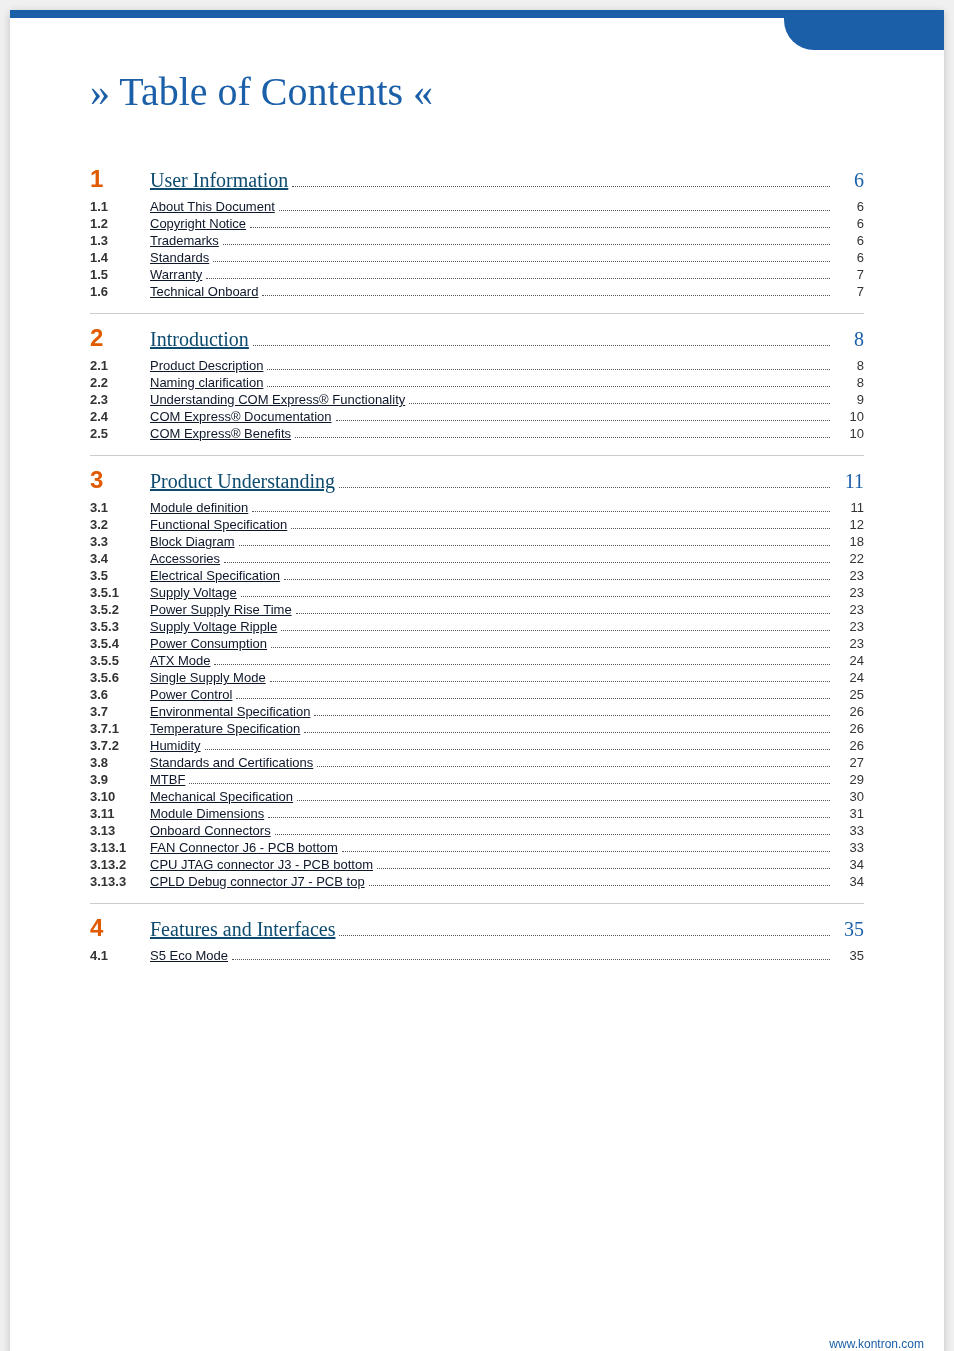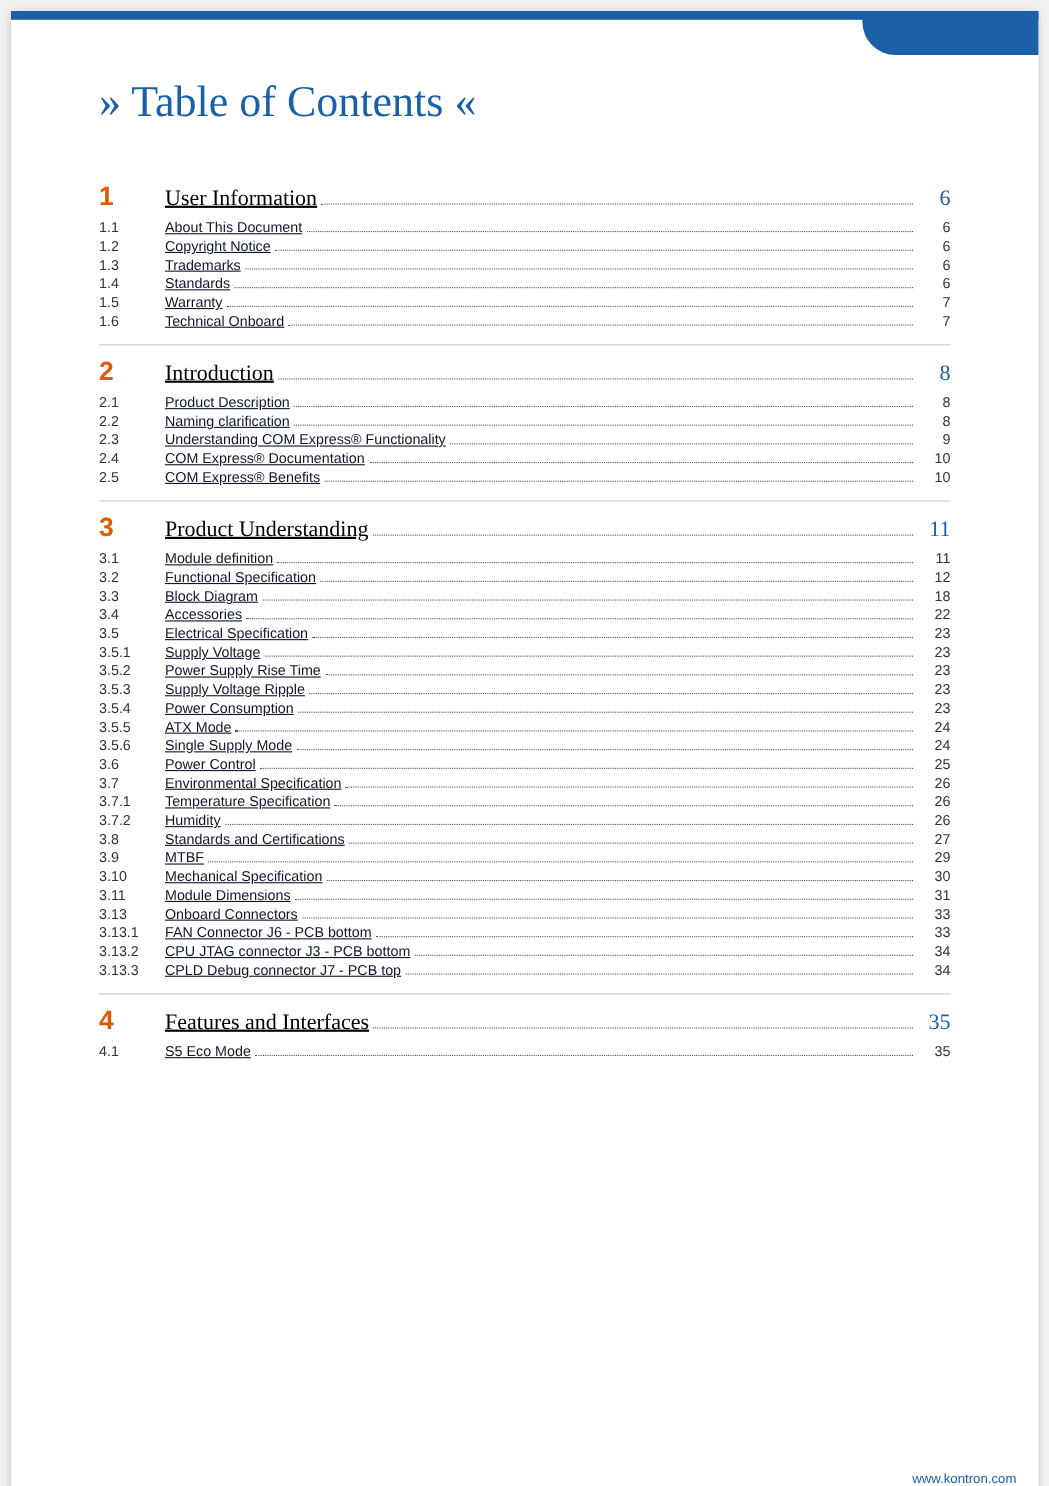--- a/index.html
+++ b/index.html
@@ -65,20 +65,21 @@
       display: flex;
       align-items: baseline;
       margin-bottom: 2px;
     }
 
     .toc-row .num-col {
       min-width: 60px;
       font-size: 13px;
       color: #333;
       flex-shrink: 0;
+      font-weight: bold;
     }
 
     .toc-row .link-col {
       font-size: 13px;
       color: #0f172a;
       text-decoration: underline;
       white-space: nowrap;
     }
 
     .toc-row .dots-col {
@@ -114,21 +115,21 @@
     .section-title-row .num-col {
       min-width: 60px;
       font-size: 24px;
       font-weight: bold;
       color: #e05a00;
       flex-shrink: 0;
     }
 
     .section-title-row .link-col {
       font-size: 20px;
-      color: #000000;
+      color: #0c4a6e;
       text-decoration: underline;
       font-family: Georgia, serif;
     }
 
     .section-title-row .dots-col {
       flex: 1;
       border-bottom: 1px dotted #555;
       height: 1px;
       margin: 0 4px;
       margin-bottom: 3px;

